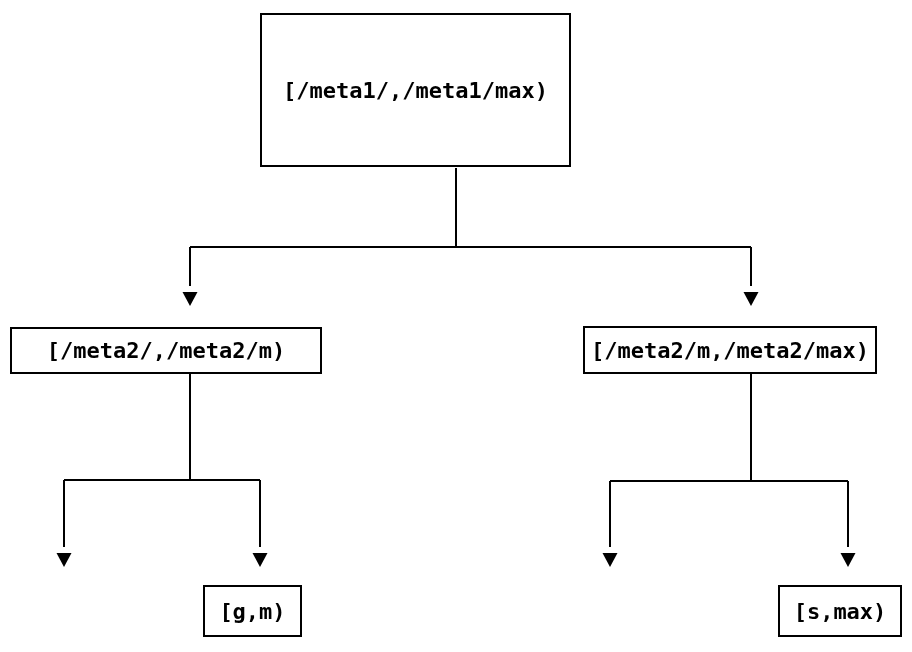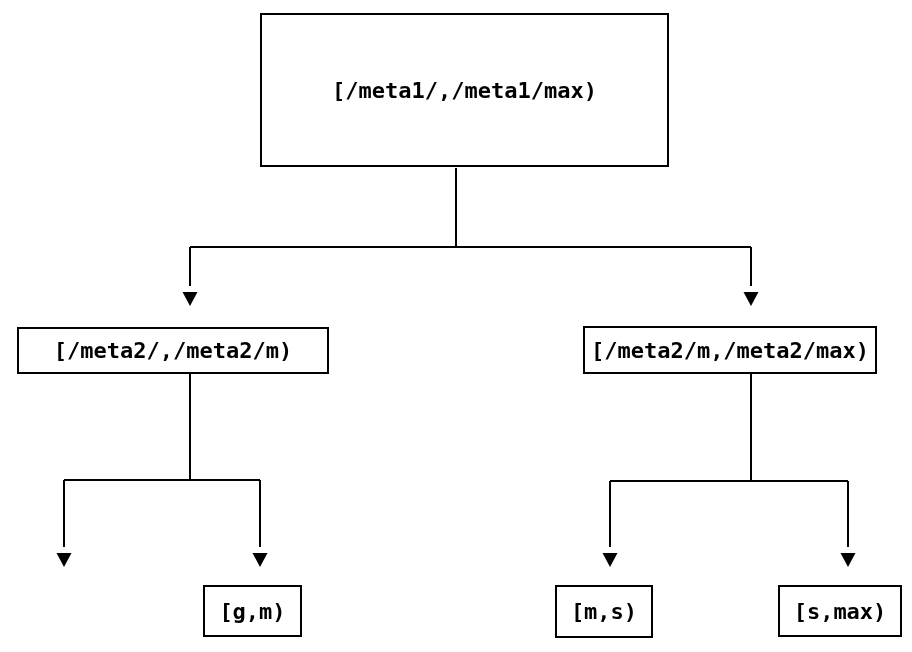--- a/index.html
+++ b/index.html
@@ -33,22 +33,22 @@
     background: #ffffff;
     color: var(--text, #000000);
     display: flex;
     align-items: center;
     justify-content: center;
     font-size: 22px;
     font-weight: bold;
     white-space: nowrap;
     letter-spacing: 0;
   }
-  #node-root  { left: 260px; top: 13px;  width: 409px; height: 154px; }
-  #node-left  { left: 17px;  top: 327px; width: 312px; height: 47px; }
+  #node-root  { left: 260px; top: 13px;  width: 311px; height: 154px; }
+  #node-left  { left: 10px;  top: 327px; width: 312px; height: 47px; }
   #node-right { left: 583px; top: 326px; width: 294px; height: 48px; }
   #node-ag    { left: 8px;   top: 585px; width: 100px; height: 52px; }
   #node-gm    { left: 203px; top: 585px; width: 99px;  height: 52px; text-align: center; }
   #node-ms    { left: 555px; top: 585px; width: 98px;  height: 53px; }
   #node-smax  { left: 778px; top: 585px; width: 124px; height: 52px; text-align: center; }
 </style>
 </head>
 <body>
 
 <div class="canvas">
@@ -70,17 +70,16 @@
 
   <div class="node" id="node-root">[/meta1/,/meta1/max)</div>
 
   <div class="node" id="node-left">[/meta2/,/meta2/m)</div>
 
   <div class="node" id="node-right">[/meta2/m,/meta2/max)</div>
 
 
   <div class="node" id="node-gm">[g,m)</div>
 
-  <div class="node" id="node-ms">[m,s)</div>
 
   <div class="node" id="node-smax">[s,max)</div>
 
 </div>
 
 </body></html>

